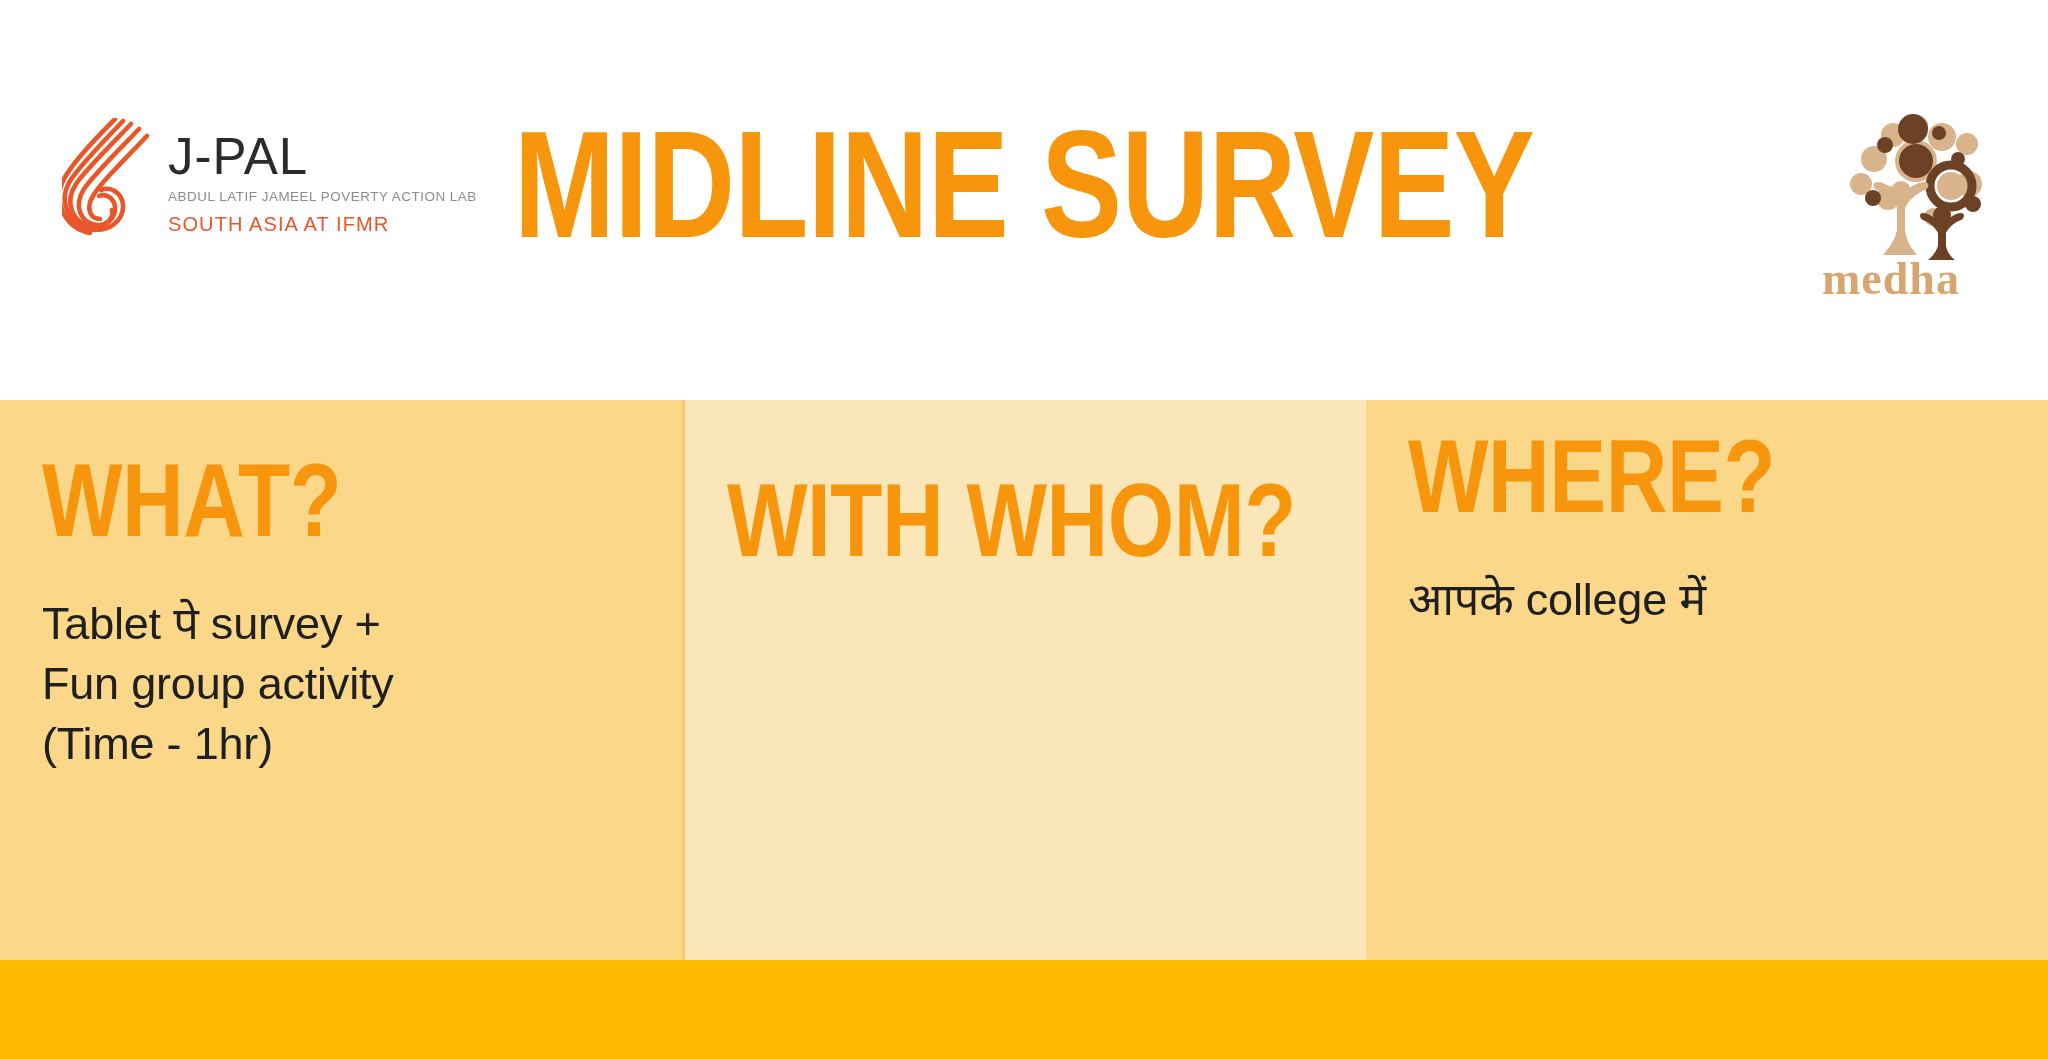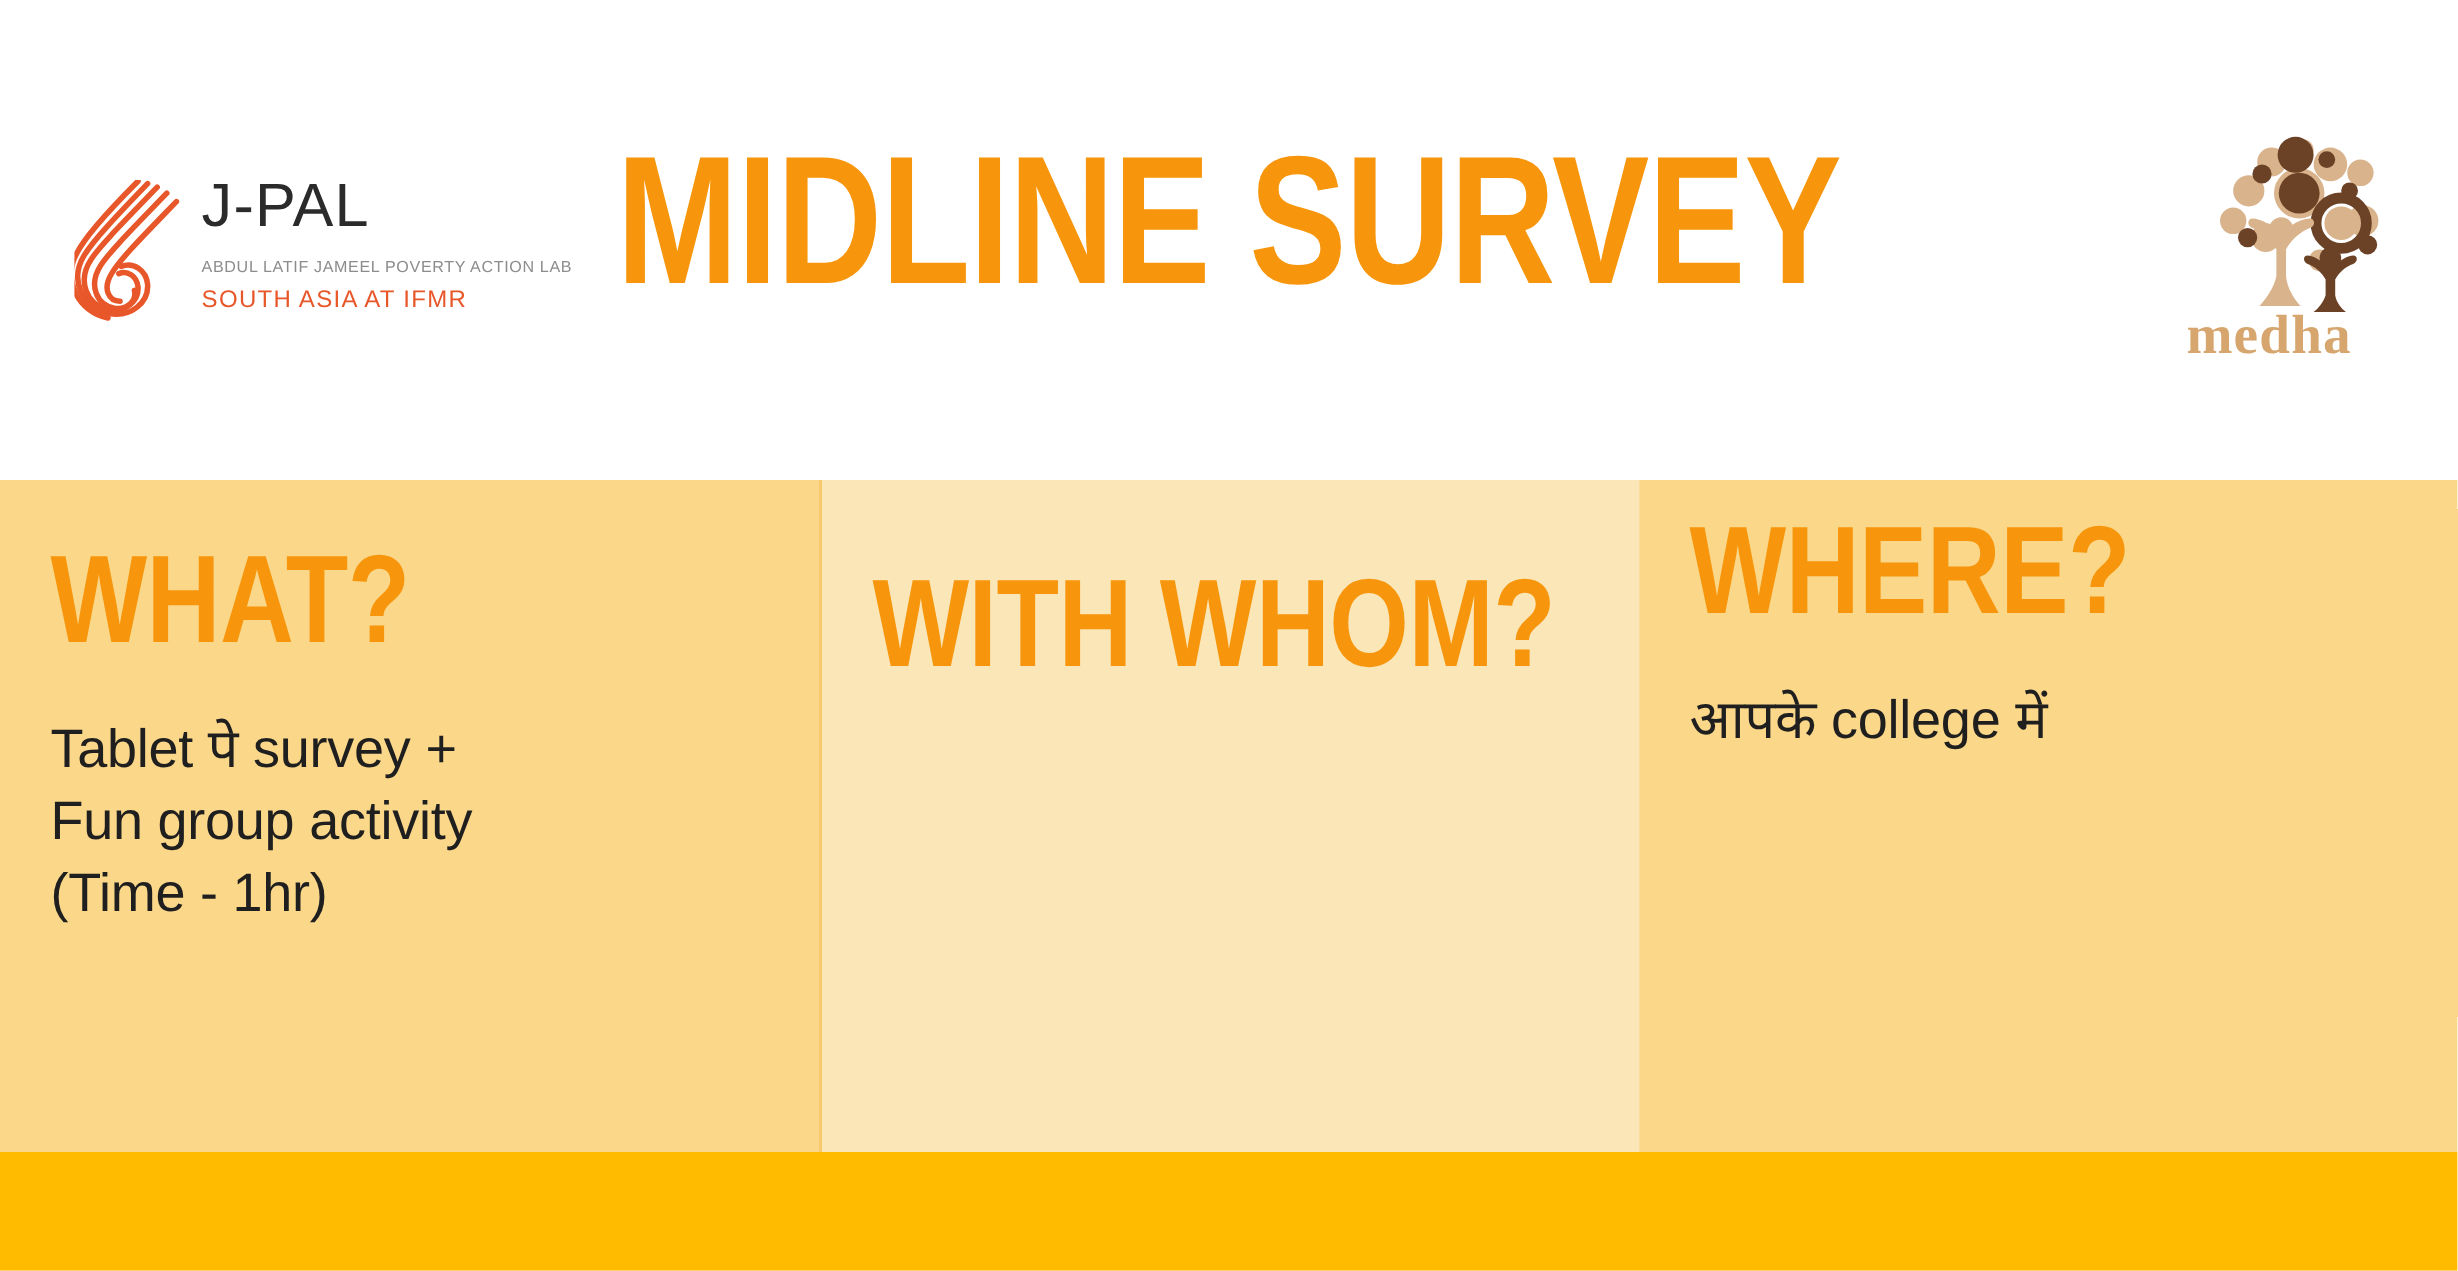--- a/index.html
+++ b/index.html
@@ -23,25 +23,25 @@
     height: 400px;
     background: #ffffff;
     display: flex;
     align-items: center;
   }
 
   
   .jpal-logo {
     position: absolute;
     left: 62px;
-    top: 142px;
+    top: 111px;
     width: 380px;
     height: 125px;
     display: flex;
-    align-items: flex-start;
+    align-items: flex-end;
   }
   .jpal-mark {
     width: 92px;
     height: 118px;
     flex: 0 0 auto;
     margin-top: 8px;
   }
   .jpal-text {
     margin-left: 14px;
     margin-top: 4px;
@@ -52,21 +52,21 @@
     letter-spacing: 1px;
     color: #2b2b2b;
     font-weight: 400;
     line-height: 0.98;
   }
   .jpal-tagline {
     font-family: "Liberation Sans", sans-serif;
     font-size: 13.4px;
     letter-spacing: 0.55px;
     color: #8c8c8c;
-    margin-top: 19px;
+    margin-top: 7px;
     white-space: nowrap;
   }
   .jpal-region {
     font-family: "Liberation Sans", sans-serif;
     font-size: 20px;
     letter-spacing: 1.1px;
     color: #e8572a;
     margin-top: 9px;
     white-space: nowrap;
   }

